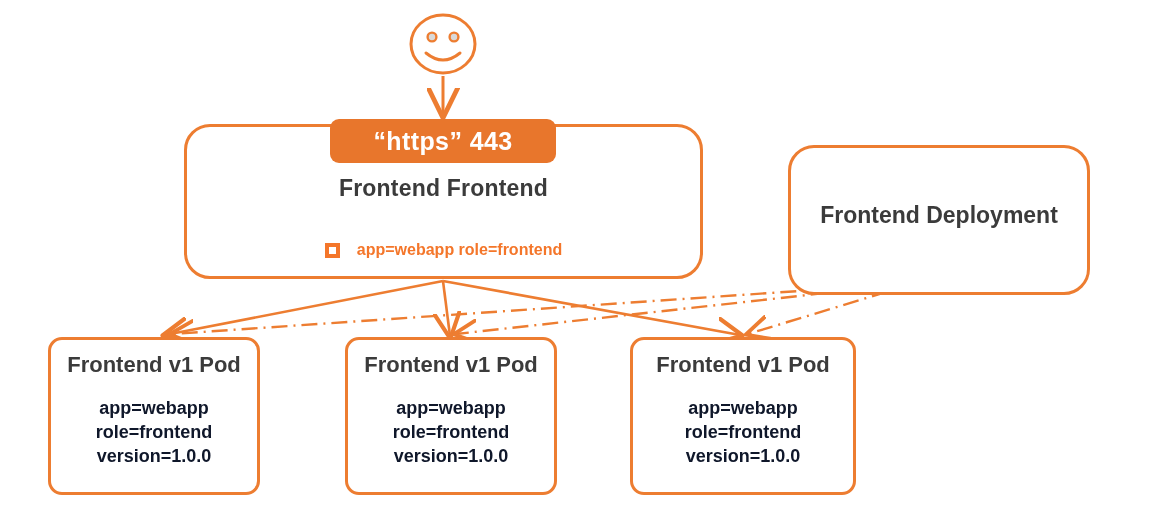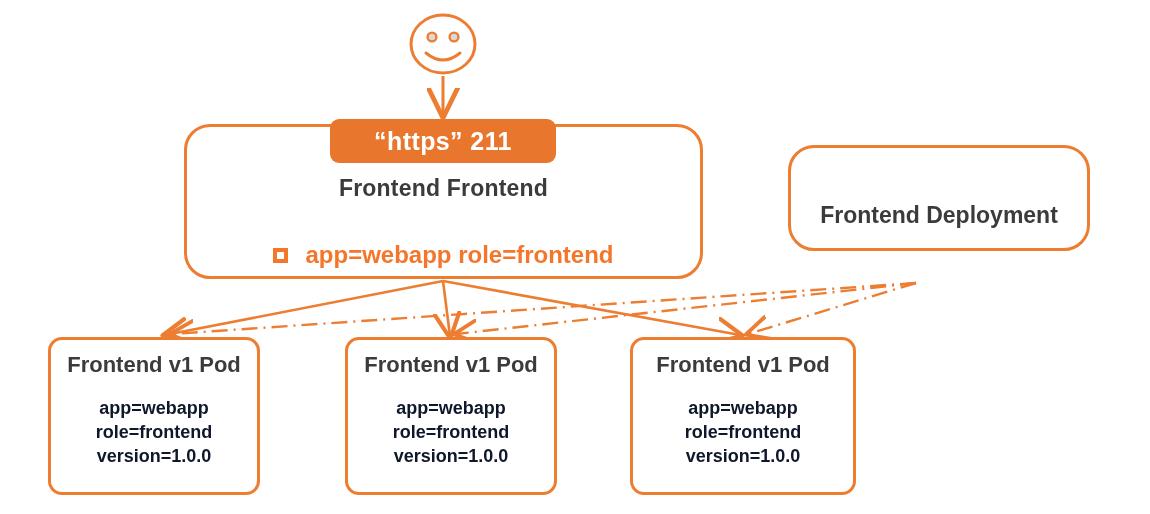--- a/index.html
+++ b/index.html
@@ -82,30 +82,30 @@
     gap: 17px;
   }
   .sel-square {
     width: 15px;
     height: 15px;
     border: 4px solid #F4762A;
     box-sizing: border-box;
   }
   .sel-text {
     color: #F4762A;
-    font-size: 24px;
+    font-size: 16px;
     font-weight: bold;
     white-space: nowrap;
   }
   
   #deployment-node {
     left: 788px;
     top: 145px;
     width: 302px;
-    height: 106px;
+    height: 150px;
   }
   #deployment-title {
     top: 54px;
     font-size: 23px;
   }
   
   .pod {
     top: 337px;
     height: 158px;
     border-radius: 14px;
@@ -186,21 +186,21 @@
   </svg>
 
   <div class="node" id="service-node">
     <div class="node-title" id="service-title">Frontend Frontend</div>
     <div id="service-selector">
       <span class="sel-square"></span>
       <span class="sel-text">app=webapp role=frontend</span>
     </div>
   </div>
 
-  <div id="port-badge">“https” 211</div>
+  <div id="port-badge">“https” 443</div>
 
   <div class="node" id="deployment-node">
     <div class="node-title" id="deployment-title">Frontend Deployment</div>
   </div>
 
   <div class="node pod" id="pod-1">
     <div class="node-title pod-title">Frontend v1 Pod</div>
     <div class="pod-labels">
       <div>app=webapp</div>
       <div>role=frontend</div>

